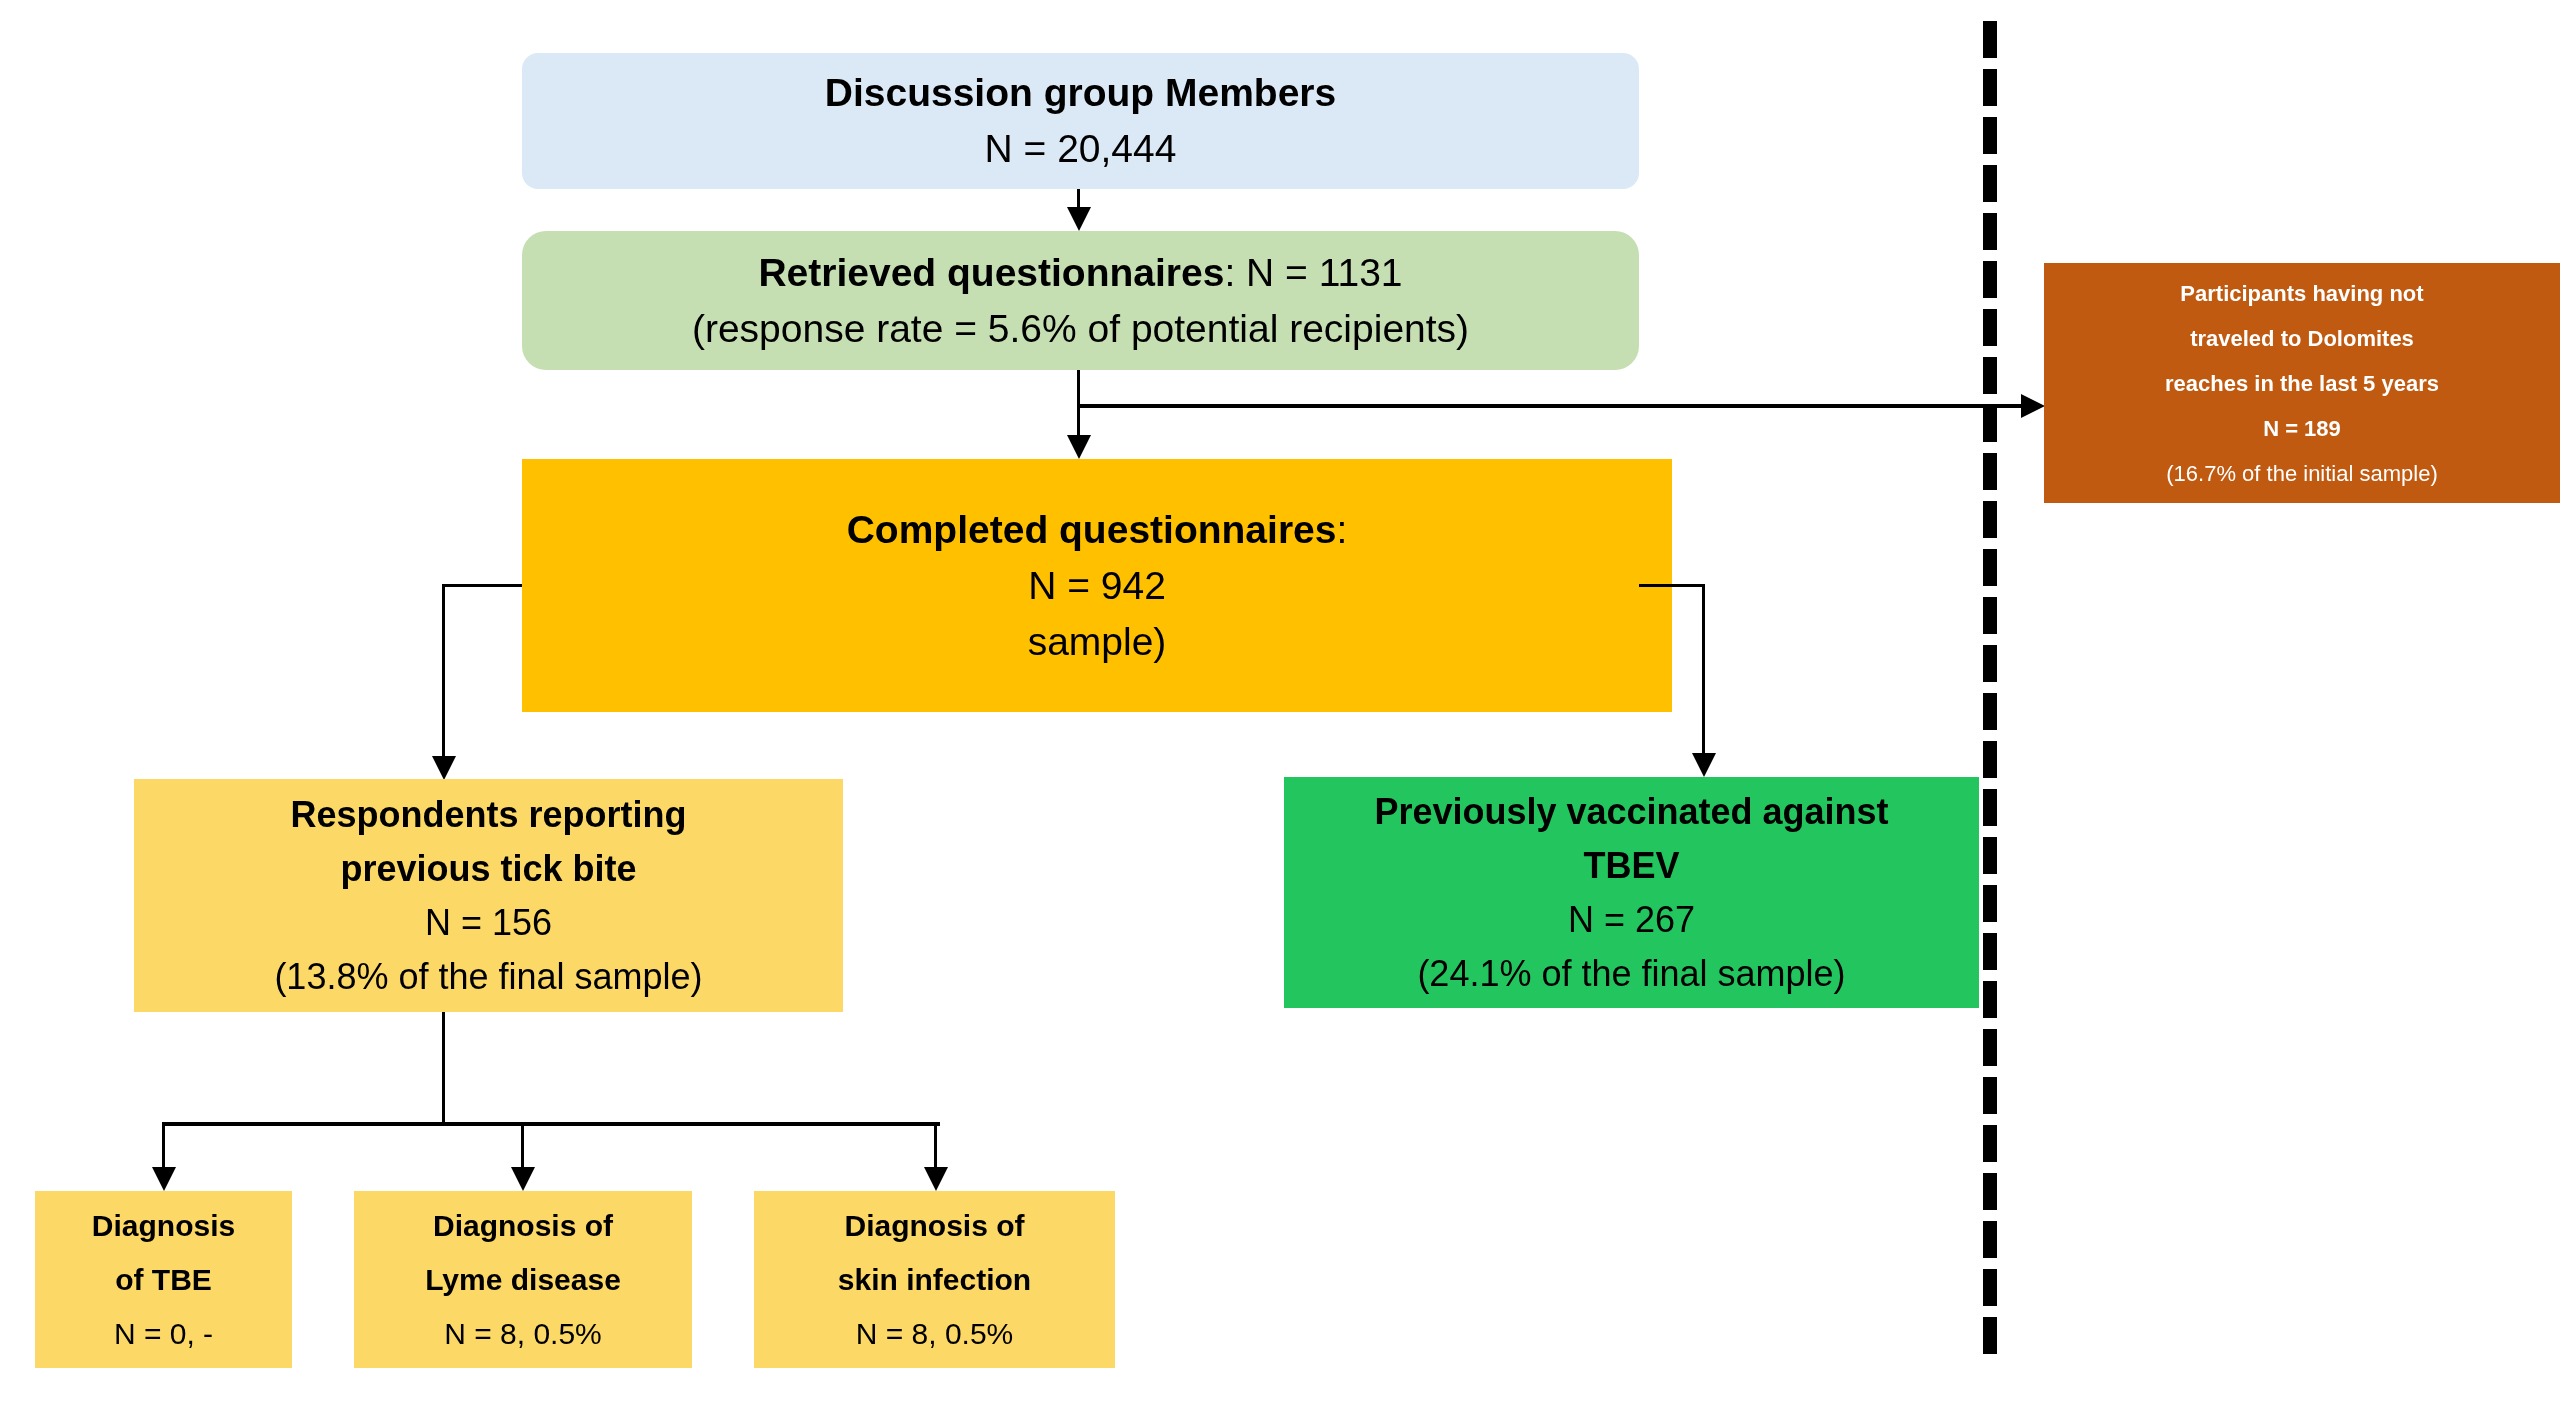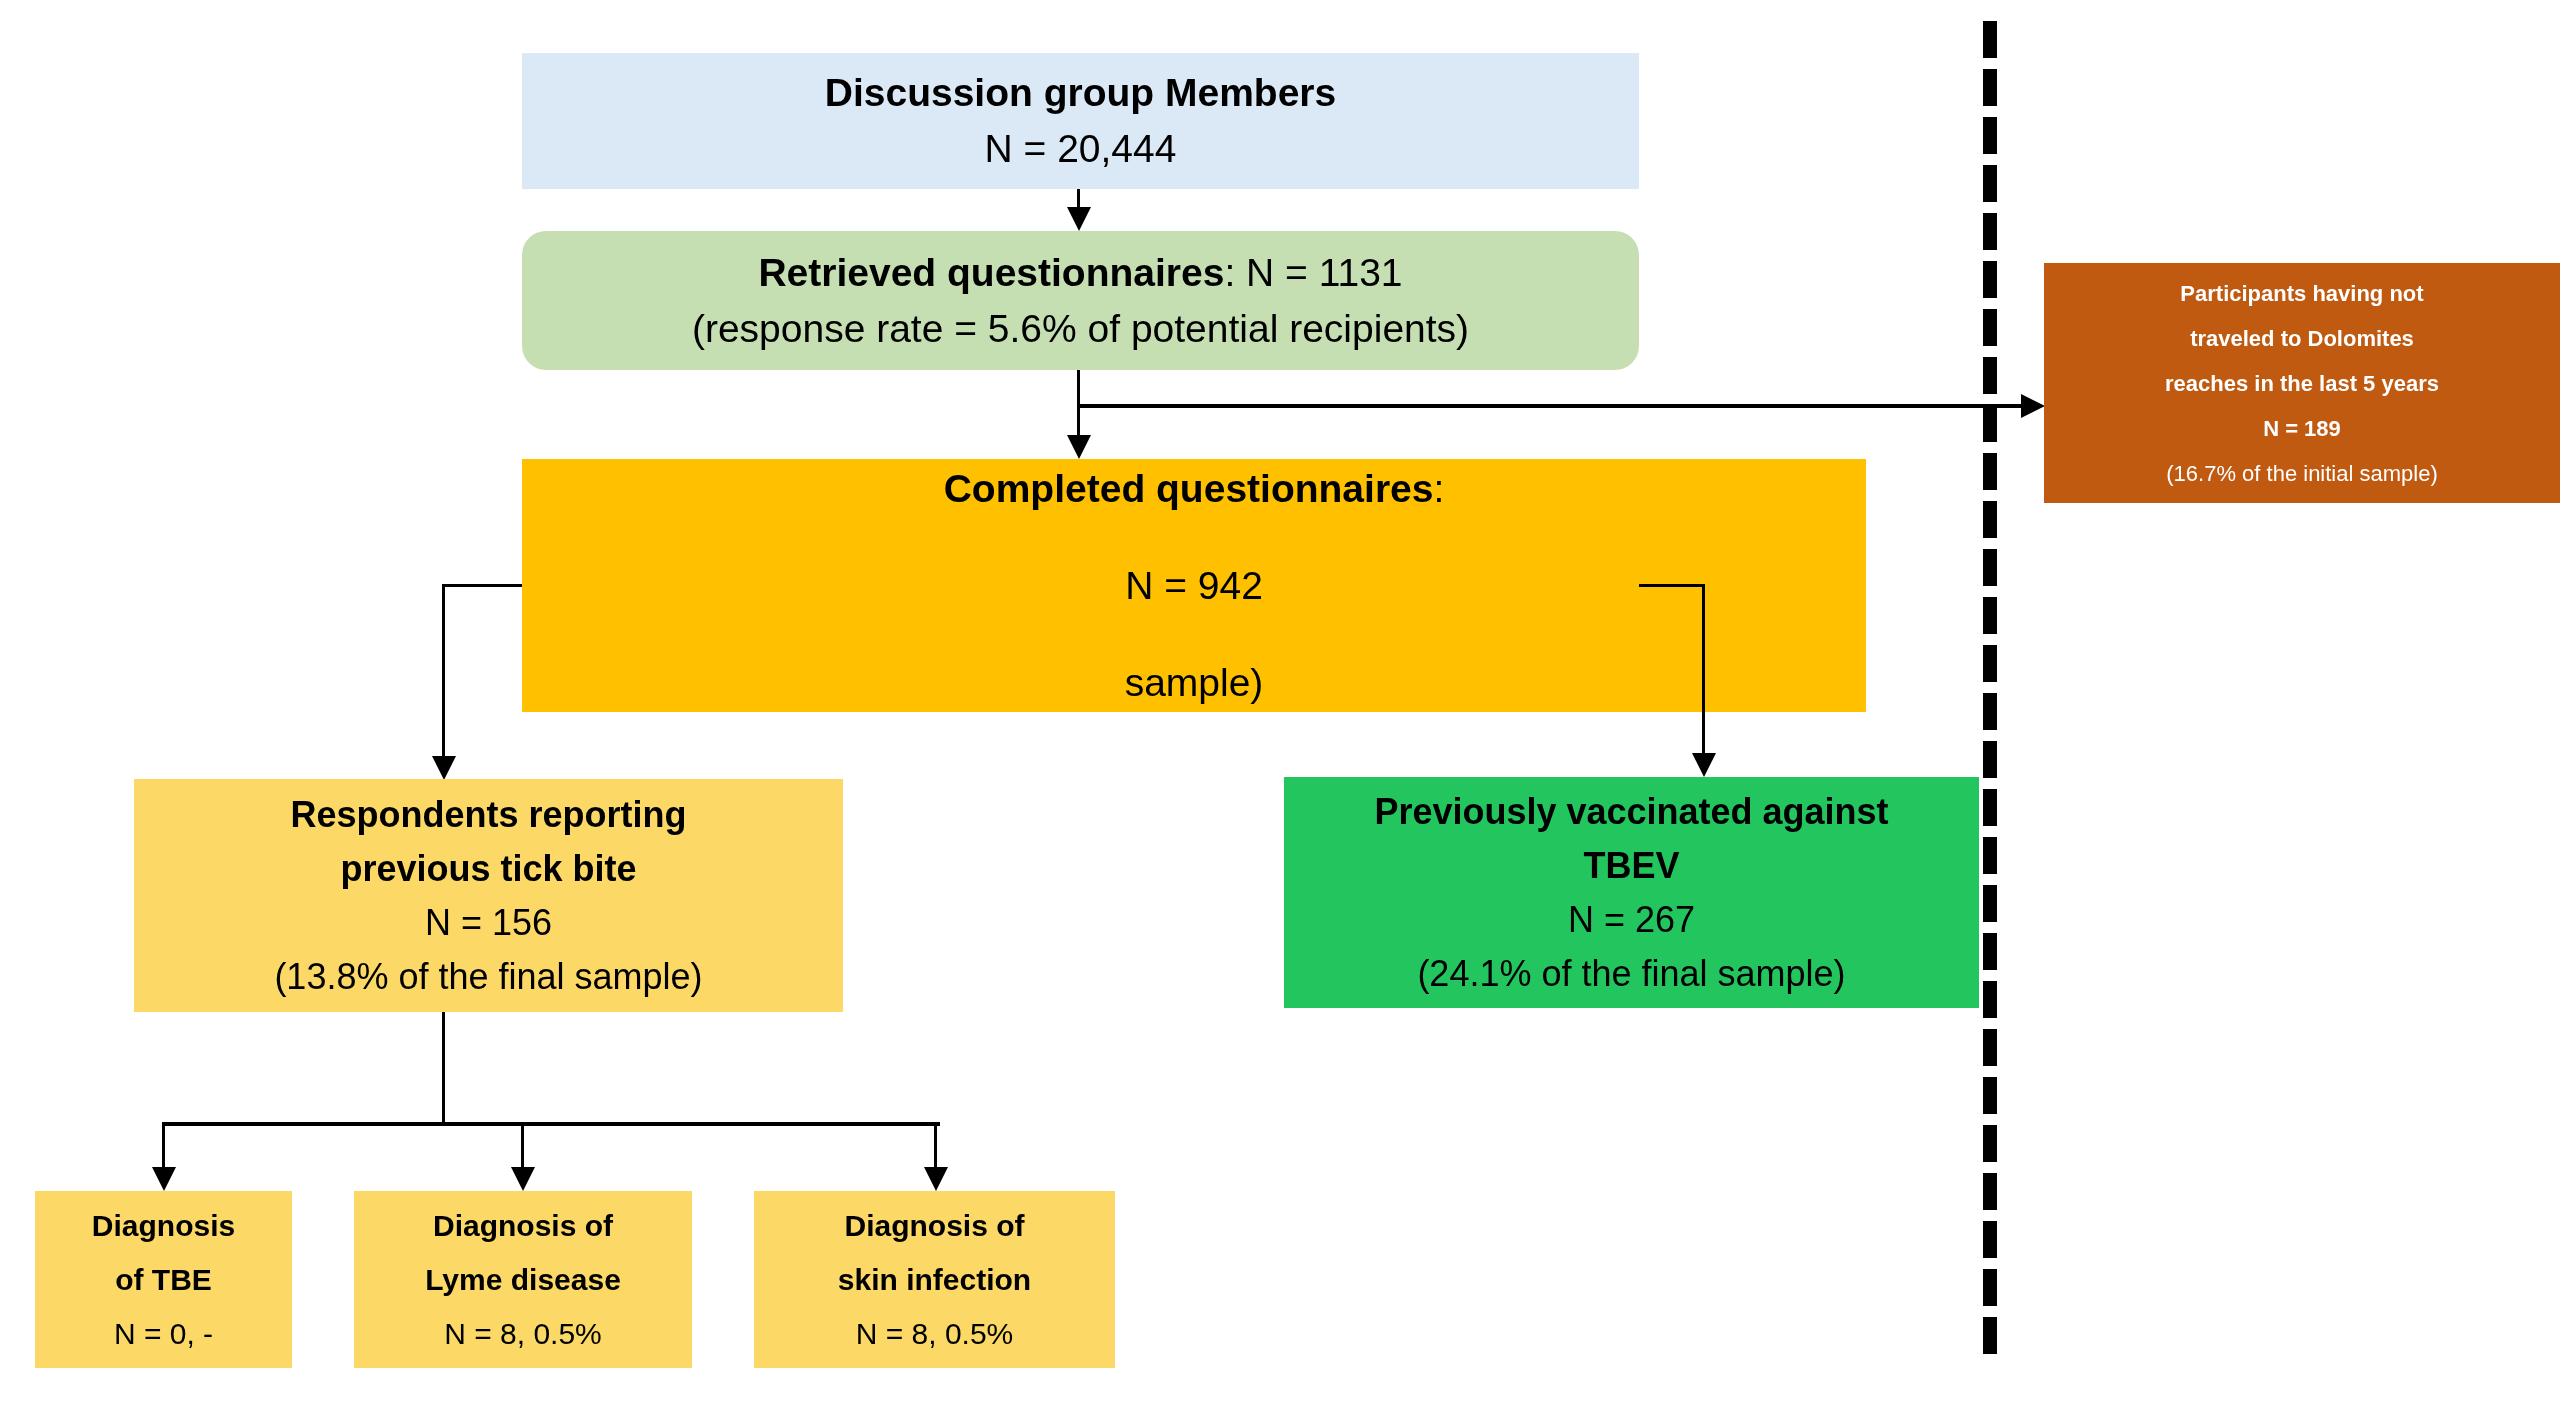--- a/index.html
+++ b/index.html
@@ -11,21 +11,21 @@
     color:#000;
   }
   .box{
     position:absolute;
     display:flex;flex-direction:column;
     align-items:center;justify-content:center;
     text-align:center;
   }
   .b{font-weight:bold;}
   
-  .box-blue{background:#dbe9f6;}
+  .box-blue{background:#dbe9f6;border-radius:16px;}
   .box-green{background:#c5dfb3;border-radius:24px;}
   .box-gold{background:#ffc000;}
   .box-lgold{background:#fcd866;}
   .box-salmon{background:#22c55e;}
   .box-dorange{background:#c05a11;color:#ffffff;}
   
   .vline,.hline{position:absolute;background:#000;}
   .vline{width:3.4px;}
   .hline{height:3.4px;}
   .thick{height:4.2px;}
@@ -71,21 +71,21 @@
   <div class="arr-r" style="left:2021px;top:394px;"></div>
 
   <div class="box box-dorange t36" style="left:2044px;top:263px;width:516px;height:240px;">
     <div class="b">Participants having not</div>
     <div class="b">traveled to Dolomites</div>
     <div class="b">reaches in the last 5 years</div>
     <div class="b">N = 189</div>
     <div>(16.7% of the initial sample)</div>
   </div>
 
-  <div class="box box-gold t46" style="left:522px;top:459px;width:1344px;height:253px;gap:41px;">
+  <div class="box box-gold t46" style="left:522px;top:459px;width:1150px;height:253px;">
     <div>
       <span class="b">Completed questionnaires</span><span>:</span>
     </div>
     <div>N = 942</div>
     <div>sample)</div>
   </div>
 
   <div class="hline" style="left:444px;top:584px;width:78px;"></div>
   <div class="vline" style="left:442px;top:584px;height:173px;"></div>
   <div class="arr-d" style="left:432px;top:756px;"></div>

